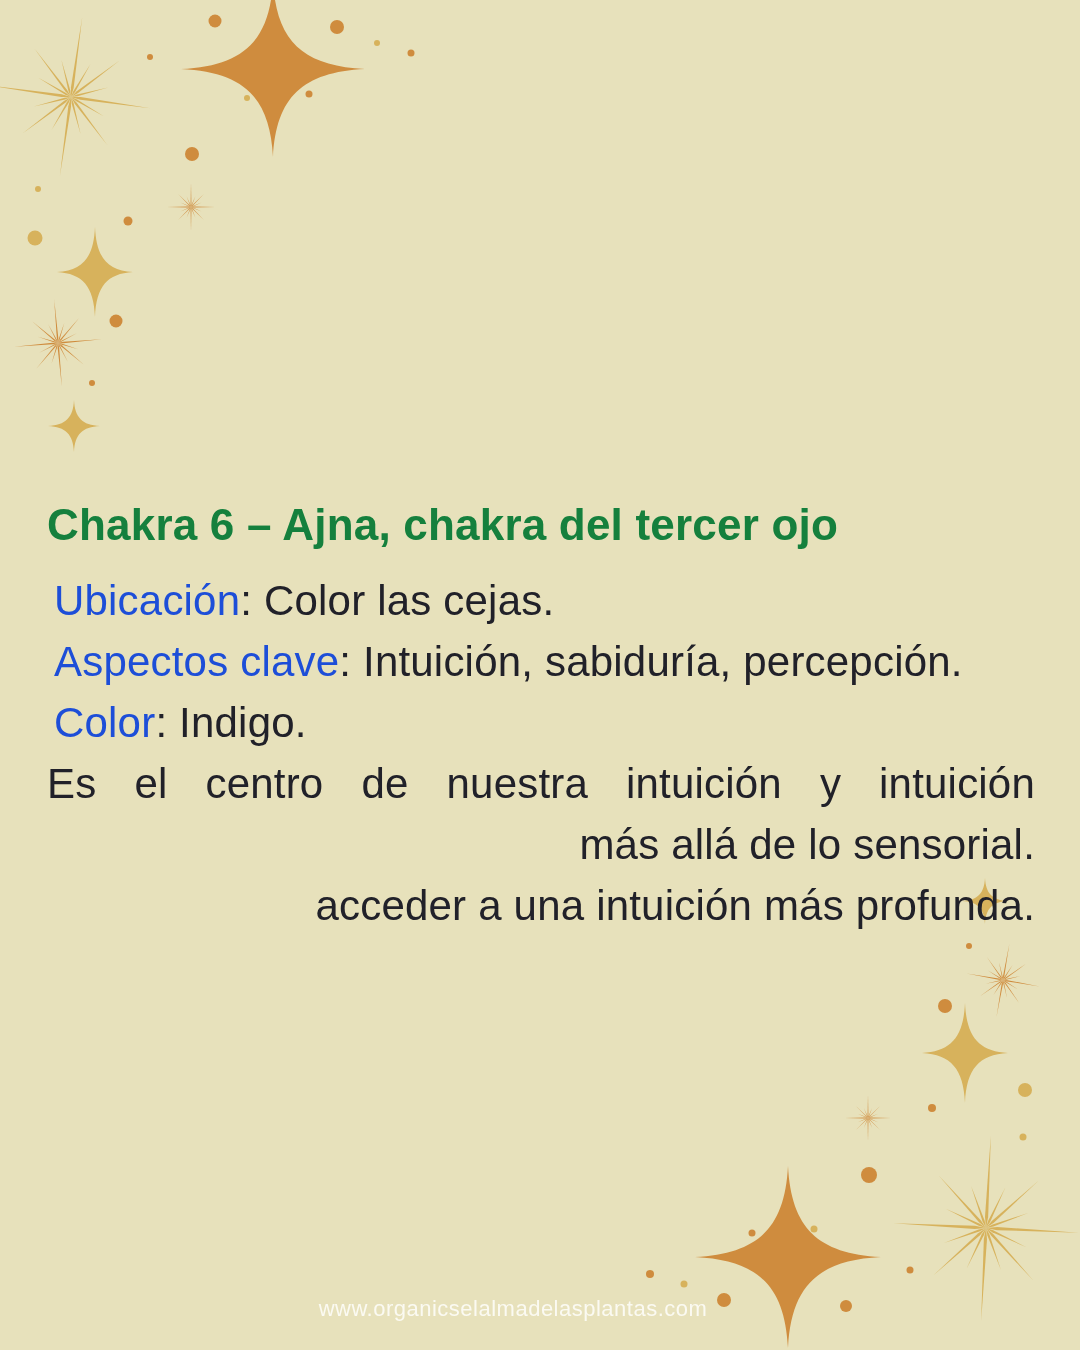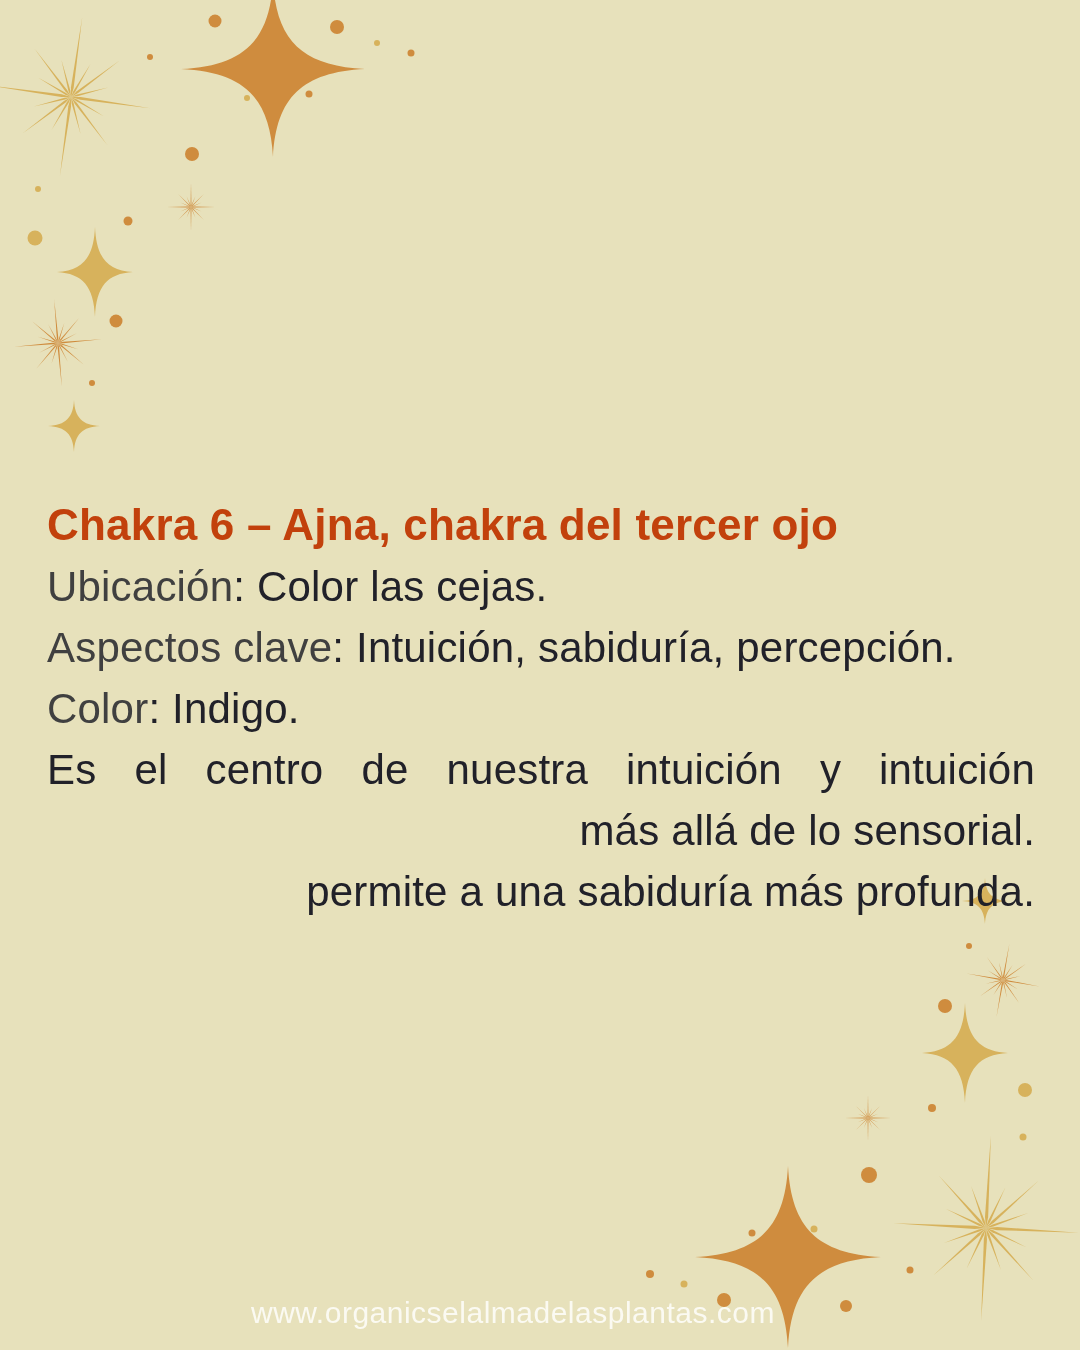--- a/index.html
+++ b/index.html
@@ -20,38 +20,38 @@
     left:47px;top:499px;width:988px;
     color:#212129;
     font-size:42px;
     line-height:61px;
     letter-spacing:0.2px;
   }
   .title{
     font-size:44px;
     font-weight:700;
     line-height:51px;
-    color:#c2410c;
+    color:#15803d;
     letter-spacing:0.2px;
-    margin-bottom:6px;
+    margin-bottom:20px;
     white-space:nowrap;
   }
   .info-line{white-space:nowrap;}
-  .info-label{color:#404040;}
+  .info-label{color:#1d4ed8;margin-left:7px;}
   .body-line{white-space:nowrap;text-align:right;}
   .body-line.just{
     white-space:normal;
     text-align:justify;
     text-align-last:justify;
   }
   .footer-url{
     position:absolute;
     left:0;top:1296px;width:1026px;
     text-align:center;
-    font-size:30px;
+    font-size:22px;
     font-weight:400;
     letter-spacing:0.5px;
     color:#fbfaf2;
   }
 </style>
 </head>
 <body>
 
 <div class="canvas">
 
@@ -150,18 +150,18 @@
 
     <div class="info-line"><span class="info-label">Ubicación</span><span>: Color las cejas.</span></div>
 
 
     <div class="info-line"><span class="info-label">Aspectos clave</span><span>: Intuición, sabiduría, percepción.</span></div>
 
     <div class="info-line"><span class="info-label">Color</span><span>: Indigo.</span></div>
 
     <div class="body-line just">Es el centro de nuestra intuición y intuición</div>
     <div class="body-line">más allá de lo sensorial.</div>
-    <div class="body-line">permite a una sabiduría más profunda.</div>
+    <div class="body-line">acceder a una intuición más profunda.</div>
   </div>
 
   <div class="footer-url">www.organicselalmadelasplantas.com</div>
 
 </div>
 
 </body></html>

